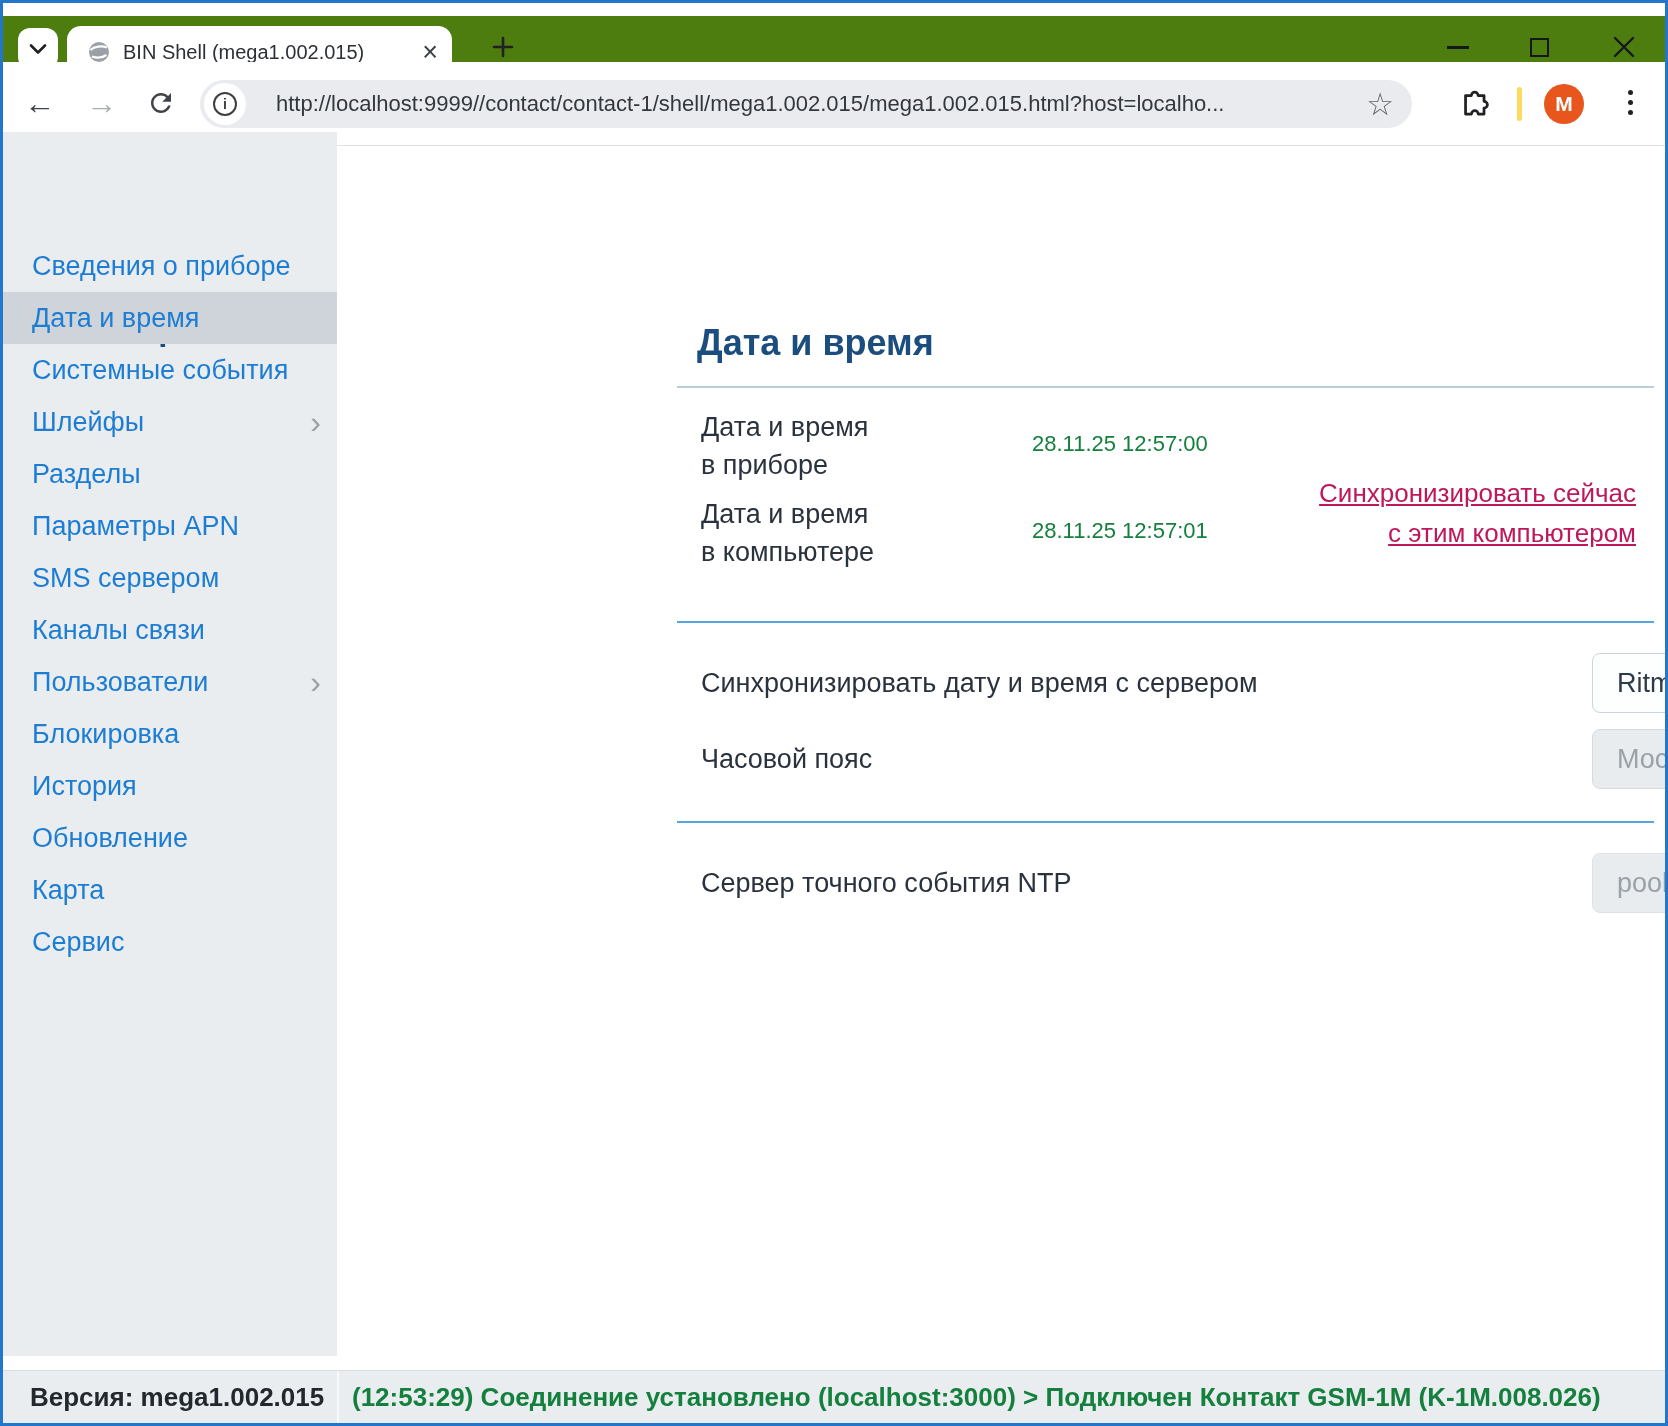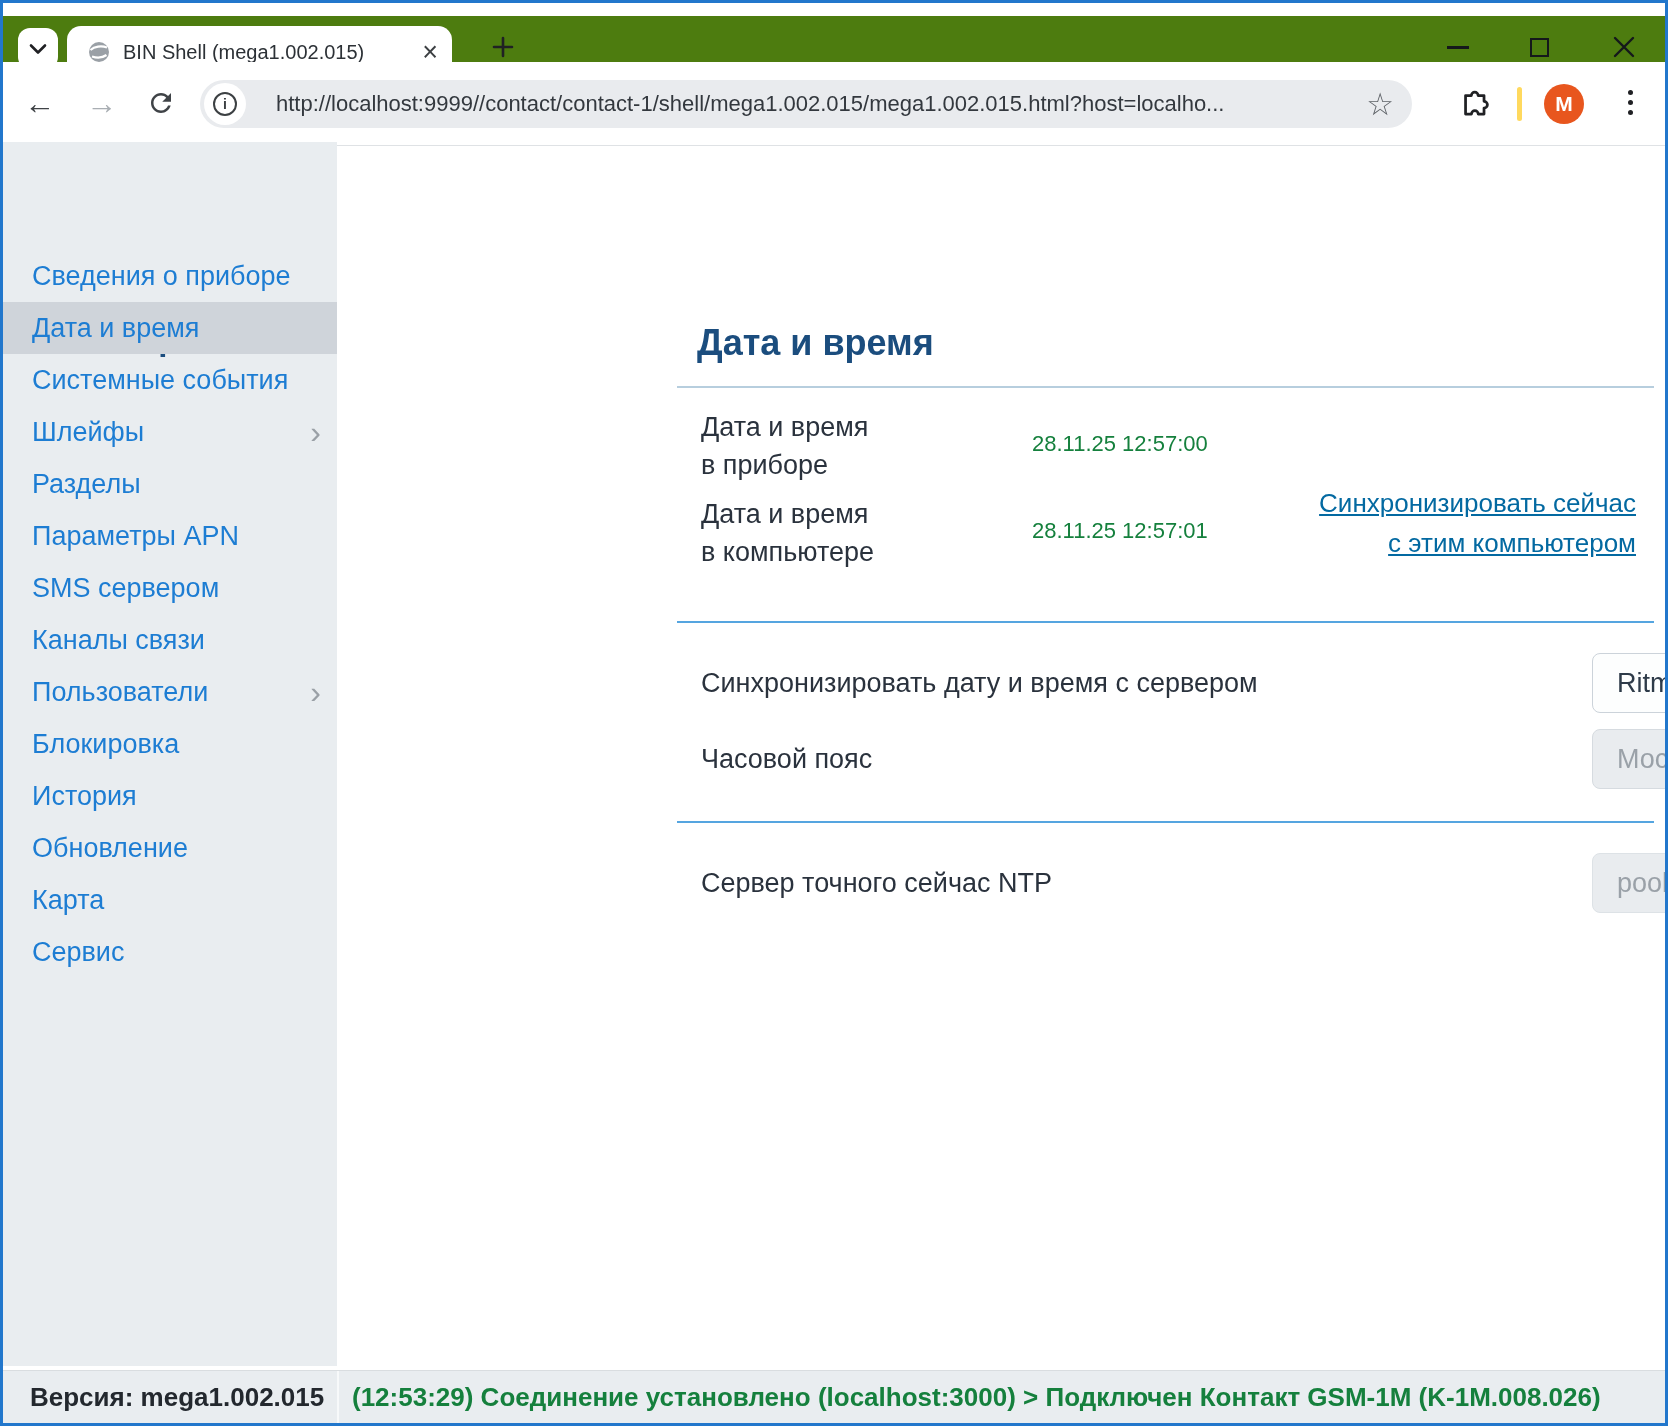--- a/index.html
+++ b/index.html
@@ -31,39 +31,39 @@
   .info-ring { width:24px; height:24px; border:2.4px solid #3c4043; border-radius:50%; display:flex; align-items:center; justify-content:center; font-size:14px; font-weight:bold; color:#3c4043; font-style:normal; }
   .url-text { margin-left:30px; font-size:22px; color:#33383e; white-space:nowrap; overflow:hidden; flex:1 1 auto; }
   .star { margin-right:18px; font-size:31px; color:#5f6368; flex:0 0 auto; }
   .ext-ic { position:absolute; left:1455px; top:23px; width:38px; height:38px; }
   .theme-bar { position:absolute; left:1517px; top:25px; width:5px; height:34px; border-radius:3px; background:#ffd95e; }
   .avatar { position:absolute; left:1544px; top:22px; width:40px; height:40px; border-radius:50%; background:#e8561e; color:#fff; font-size:21px; font-weight:bold; display:flex; align-items:center; justify-content:center; }
   .menu-dots { position:absolute; left:1628px; top:28px; display:flex; flex-direction:column; gap:5px; }
   .menu-dots i { width:5px; height:5px; border-radius:50%; background:#202124; }
 
   
-  .sidebar { position:absolute; left:0; top:142px; width:337px; height:1224px; background:#e9edf0; }
+  .sidebar { position:absolute; left:0; top:132px; width:337px; height:1224px; background:#e9edf0; }
   .sidebar h1 { position:absolute; left:0; right:0; top:178px; text-align:center; font-size:33px; font-weight:600; color:#1b4d7e; }
   .side-nav { position:absolute; left:0; right:0; top:108px; }
   .side-item { height:52px; line-height:52px; padding-left:32px; padding-right:12px; font-size:27px; color:#1d7dd3; white-space:nowrap; position:relative; cursor:pointer; }
   .side-item.selected { background:#cfd4da; }
   .side-item .chev { position:absolute; right:16px; top:0; font-size:32px; color:#9aa0a6; }
 
   
   .content { position:absolute; left:337px; top:146px; right:0; height:1224px; background:#fff; }
   .page-title { position:absolute; left:360px; top:176px; font-size:36px; font-weight:600; color:#1b4d7e; }
   .hr { position:absolute; left:340px; right:14px; height:2px; }
   .title-hr { top:240px; background:#b7cede; }
   .divider1 { top:475px; background:#55a5e0; }
   .divider2 { top:675px; background:#55a5e0; }
   .flabel { position:absolute; left:364px; font-size:27px; line-height:38px; color:#2a323d; white-space:pre-line; }
   .fvalue { position:absolute; left:695px; font-size:22px; color:#15803d; }
   .lbl-device { top:262px; } .val-device { top:285px; }
   .lbl-computer { top:349px; } .val-computer { top:372px; }
-  .sync-link { position:absolute; right:32px; top:327px; text-align:right; font-size:26px; line-height:40px; color:#0369a1; text-decoration:underline; white-space:pre-line; cursor:pointer;margin-top:10px; }
+  .sync-link { position:absolute; right:32px; top:327px; text-align:right; font-size:26px; line-height:40px; color:#be185d; text-decoration:underline; white-space:pre-line; cursor:pointer; }
   .lbl-sync { top:518px; } .lbl-tz { top:594px; } .lbl-ntp { top:718px; }
   .select { position:absolute; left:1255px; width:384px; height:60px; border-radius:8px; font-size:27px; line-height:58px; padding-left:24px; white-space:nowrap; overflow:hidden; cursor:pointer; }
   .sel-server { top:507px; background:#fdfefe; border:1px solid #ccd3da; color:#2e3b49; }
   .sel-tz { top:583px; background:#e9ecef; border:1px solid #d6dbe0; color:#9aa1a8; }
   .ntp-input { position:absolute; left:1255px; top:707px; width:384px; height:60px; border-radius:8px; background:#e9ecef; border:1px solid #dde2e6; padding-left:24px; font-size:27px; color:#9aa1a8; font-family:"Liberation Sans","DejaVu Sans",sans-serif; }
 
   
   .statusbar { position:absolute; left:0; top:1370px; right:0; height:53px; background:#e9edf0; border-top:1px solid #d9dde0; }
   .statusbar .vsep { position:absolute; left:337px; top:0; bottom:0; width:2px; background:#f7f9fa; }
   .version { position:absolute; left:30px; top:0; line-height:52px; font-size:26px; font-weight:700; color:#23282e; white-space:nowrap; }
@@ -195,21 +195,21 @@
     </div>
 
     <div class="flabel lbl-tz">Часовой пояс</div>
     <div class="select sel-tz">
       <span>Московское время (UTC+3</span>
       
     </div>
 
     <div class="hr divider2"></div>
 
-    <div class="flabel lbl-ntp">Сервер точного сейчас NTP</div>
+    <div class="flabel lbl-ntp">Сервер точного события NTP</div>
     <input class="ntp-input" disabled="" value="pool.ntp.org" style="">
   </main>
 
   <footer class="statusbar">
     <span class="vsep"></span>
     <span class="version">Версия: mega1.002.015</span>
     <span class="conn">(12:53:29) Соединение установлено (localhost:3000) &gt; Подключен Контакт GSM-1M (K-1M.008.026)</span>
   </footer>
 
   <div class="frame-border"></div>

